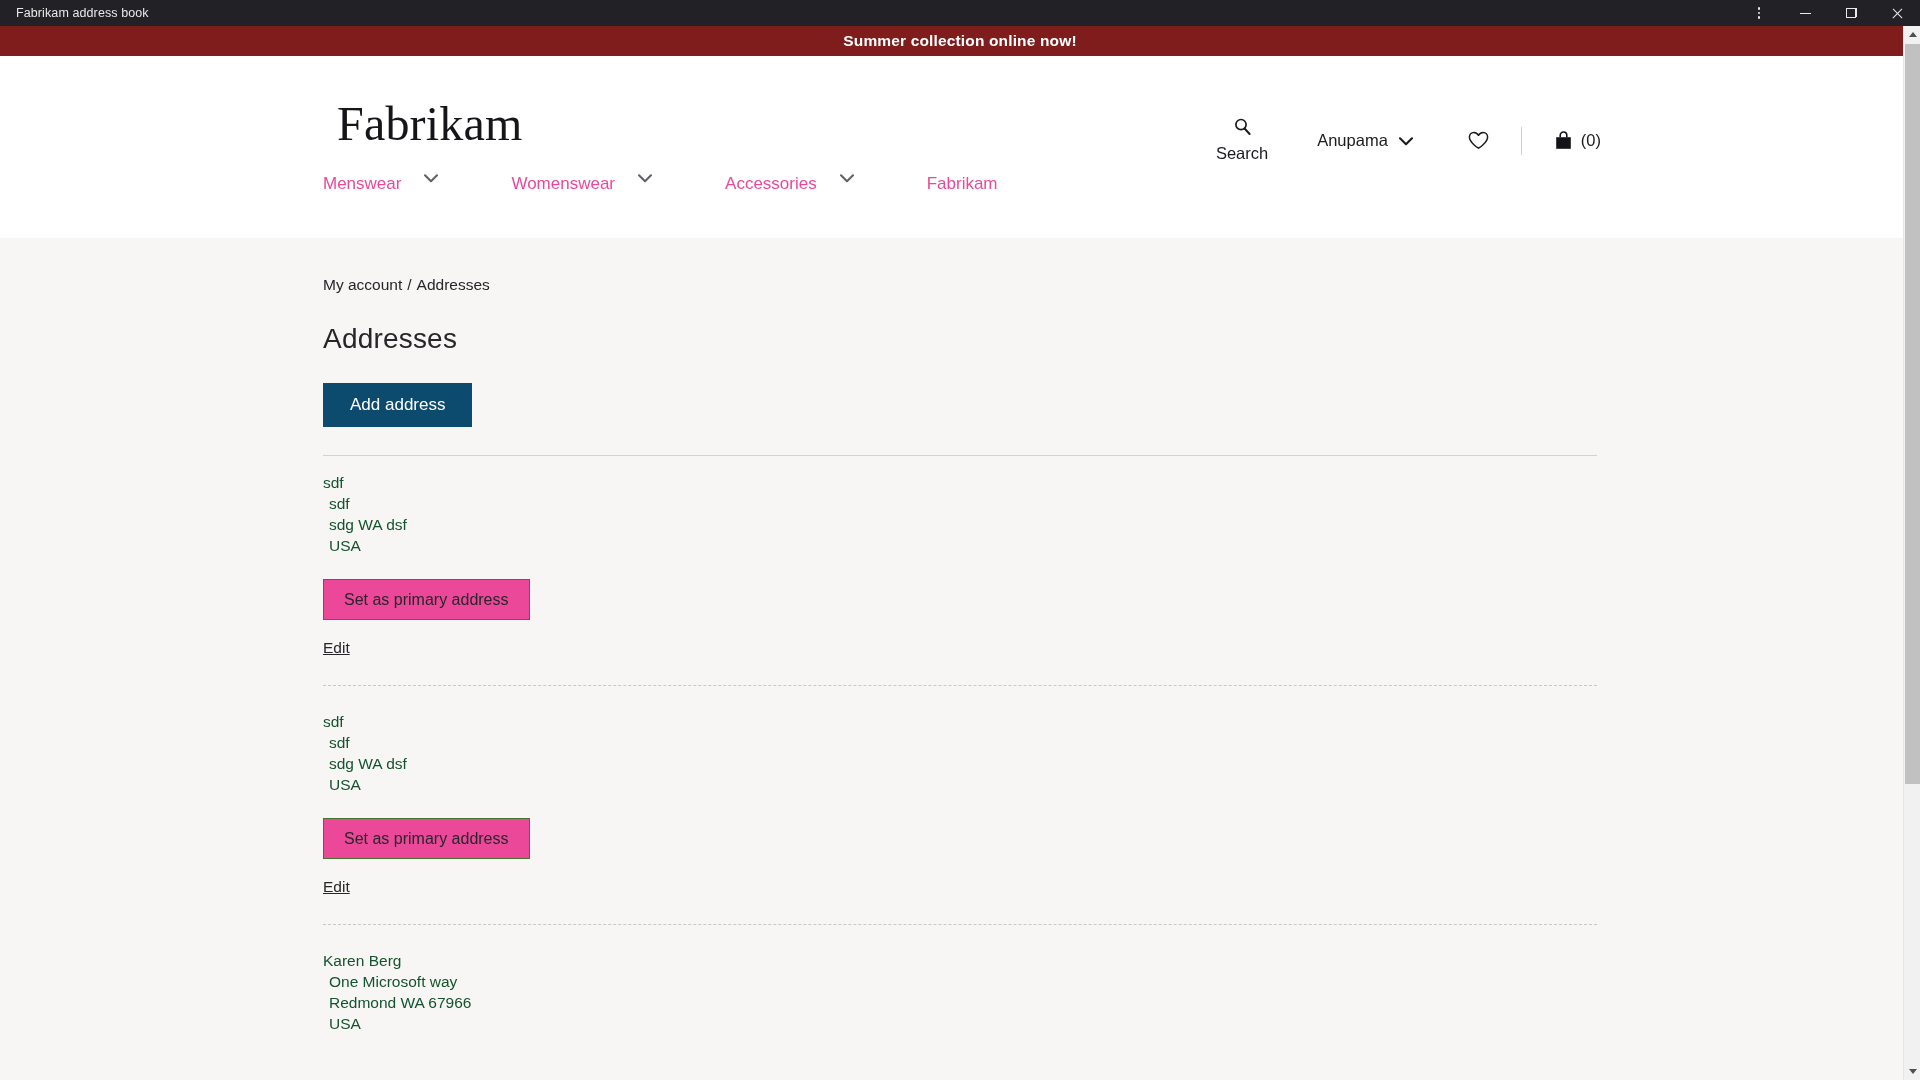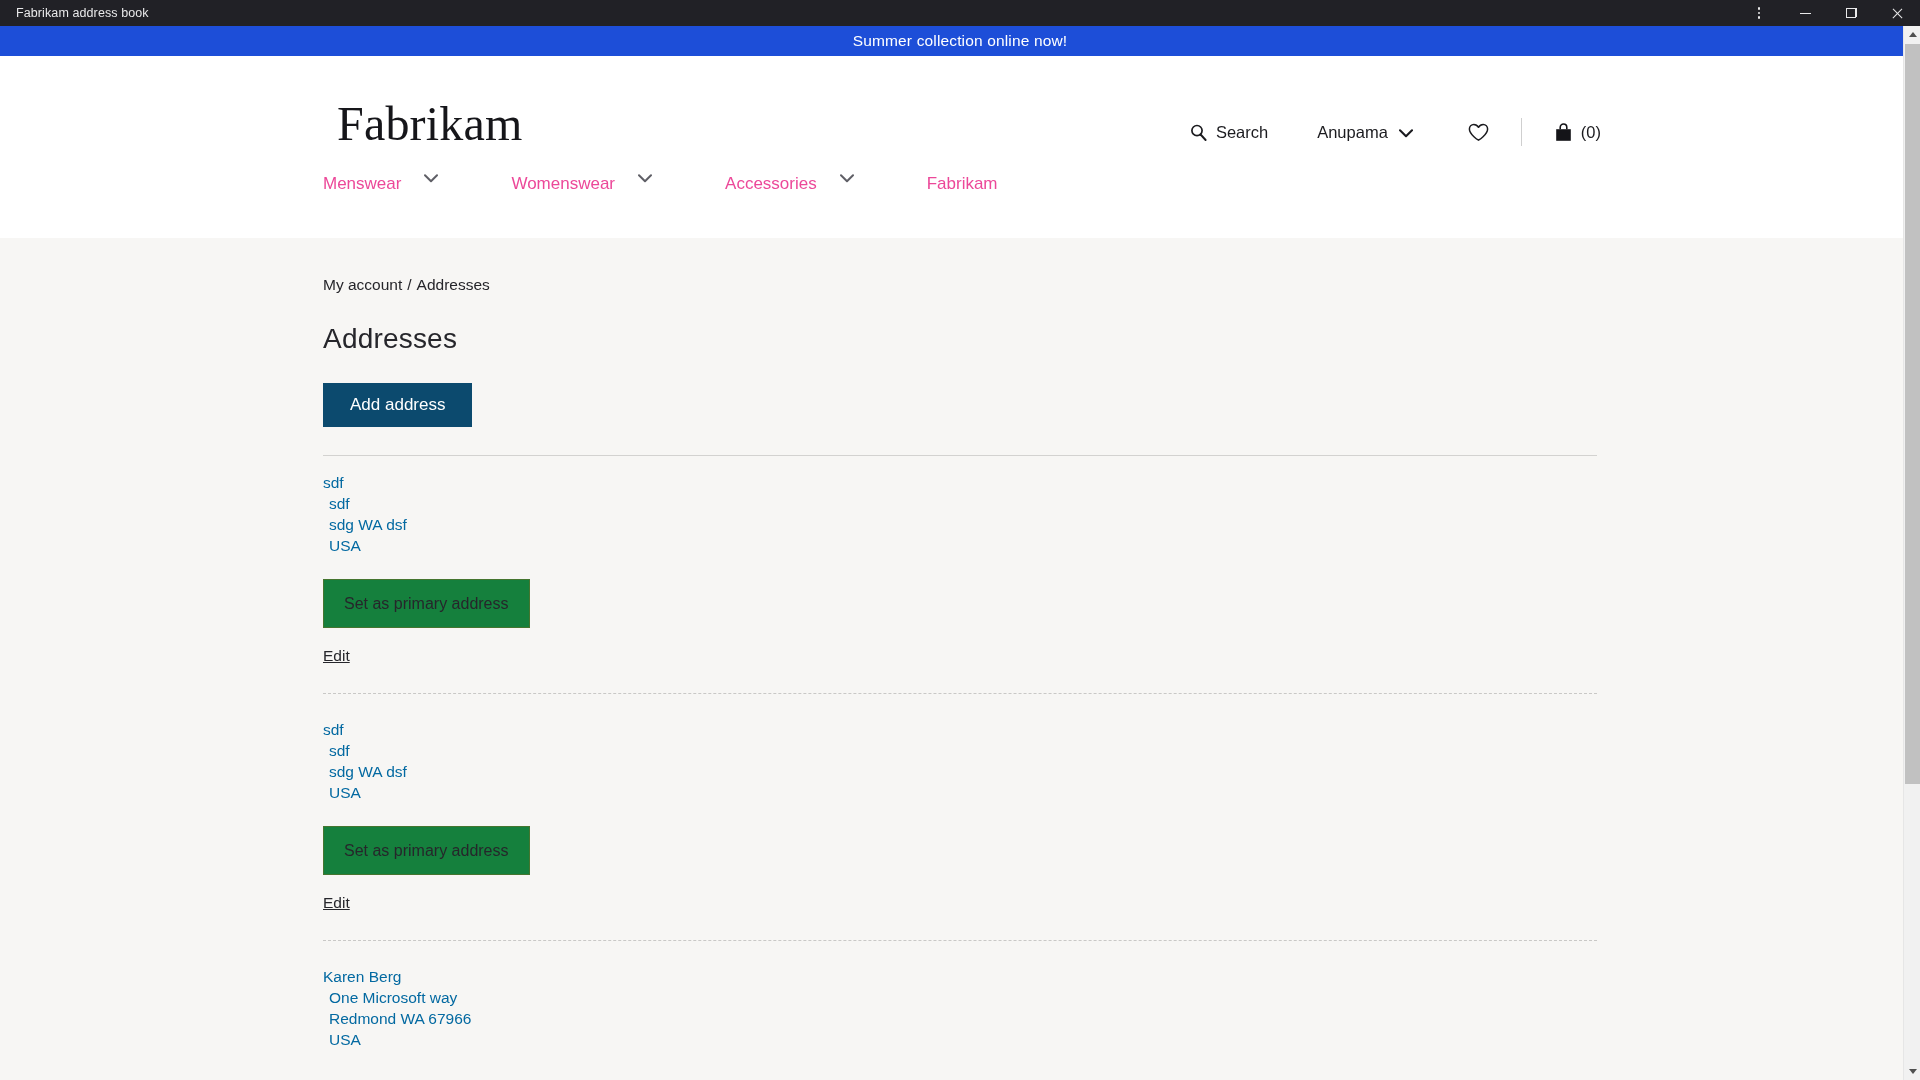--- a/index.html
+++ b/index.html
@@ -63,27 +63,28 @@
     position: relative;
     width: 1920px;
     height: 1054px;
     background: #f7f6f4;
     overflow: hidden;
   }
 
   
   .promo {
     height: 30px;
-    background: #1d4ed8;
+    background: #7f1d1d;
     color: #ffffff;
     display: flex;
     align-items: center;
     justify-content: center;
     font-size: 15.5px;
     letter-spacing: .15px;
+    font-weight: bold;
   }
 
   
   .site-header {
     background: #ffffff;
     height: 182px;
     position: relative;
   }
   .hdr-inner {
     width: 1378px;
@@ -111,21 +112,21 @@
     font-size: 16.5px;
     color: #1b1b1f;
   }
   .util {
     display: flex;
     align-items: center;
     gap: 9px;
     cursor: pointer;
     white-space: nowrap;
   }
-  .util.search { margin-right: 49px; }
+  .util.search { margin-right: 49px; flex-direction: column; }
   .util.account { margin-right: 55px; }
   .util.wish { margin-right: 32px; }
   .hdr-divider {
     width: 1px;
     height: 28px;
     background: #cfcfcf;
     margin-right: 33px;
   }
   .ico { display: inline-flex; align-items: center; justify-content: center; }
   .chev { display: inline-block; margin-left: 2px; }
@@ -207,33 +208,33 @@
     font-size: 15.5px;
     font-weight: 700;
     color: #1e1e22;
   }
 
   .addr-block { padding-top: 0; }
   .addr-lines {
     margin-top: 16px;
     font-size: 15.5px;
     line-height: 21px;
-    color: #0369a1;
+    color: #14532d;
   }
   .addr-lines .l0 { padding-left: 0; }
   .addr-lines .ln { padding-left: 6px; }
 
   .btn-outline {
     margin-top: 23px;
     display: inline-flex;
     align-items: center;
     justify-content: center;
-    height: 49px;
+    height: 41px;
     padding: 0 20px;
-    background: #15803d;
+    background: #ec4899;
     color: #26262b;
     border: 1px solid #45752f;
     font-size: 16px;
     cursor: pointer;
     font-family: inherit;
   }
 
   .link-edit {
     display: inline-block;
     margin-top: 19px;

